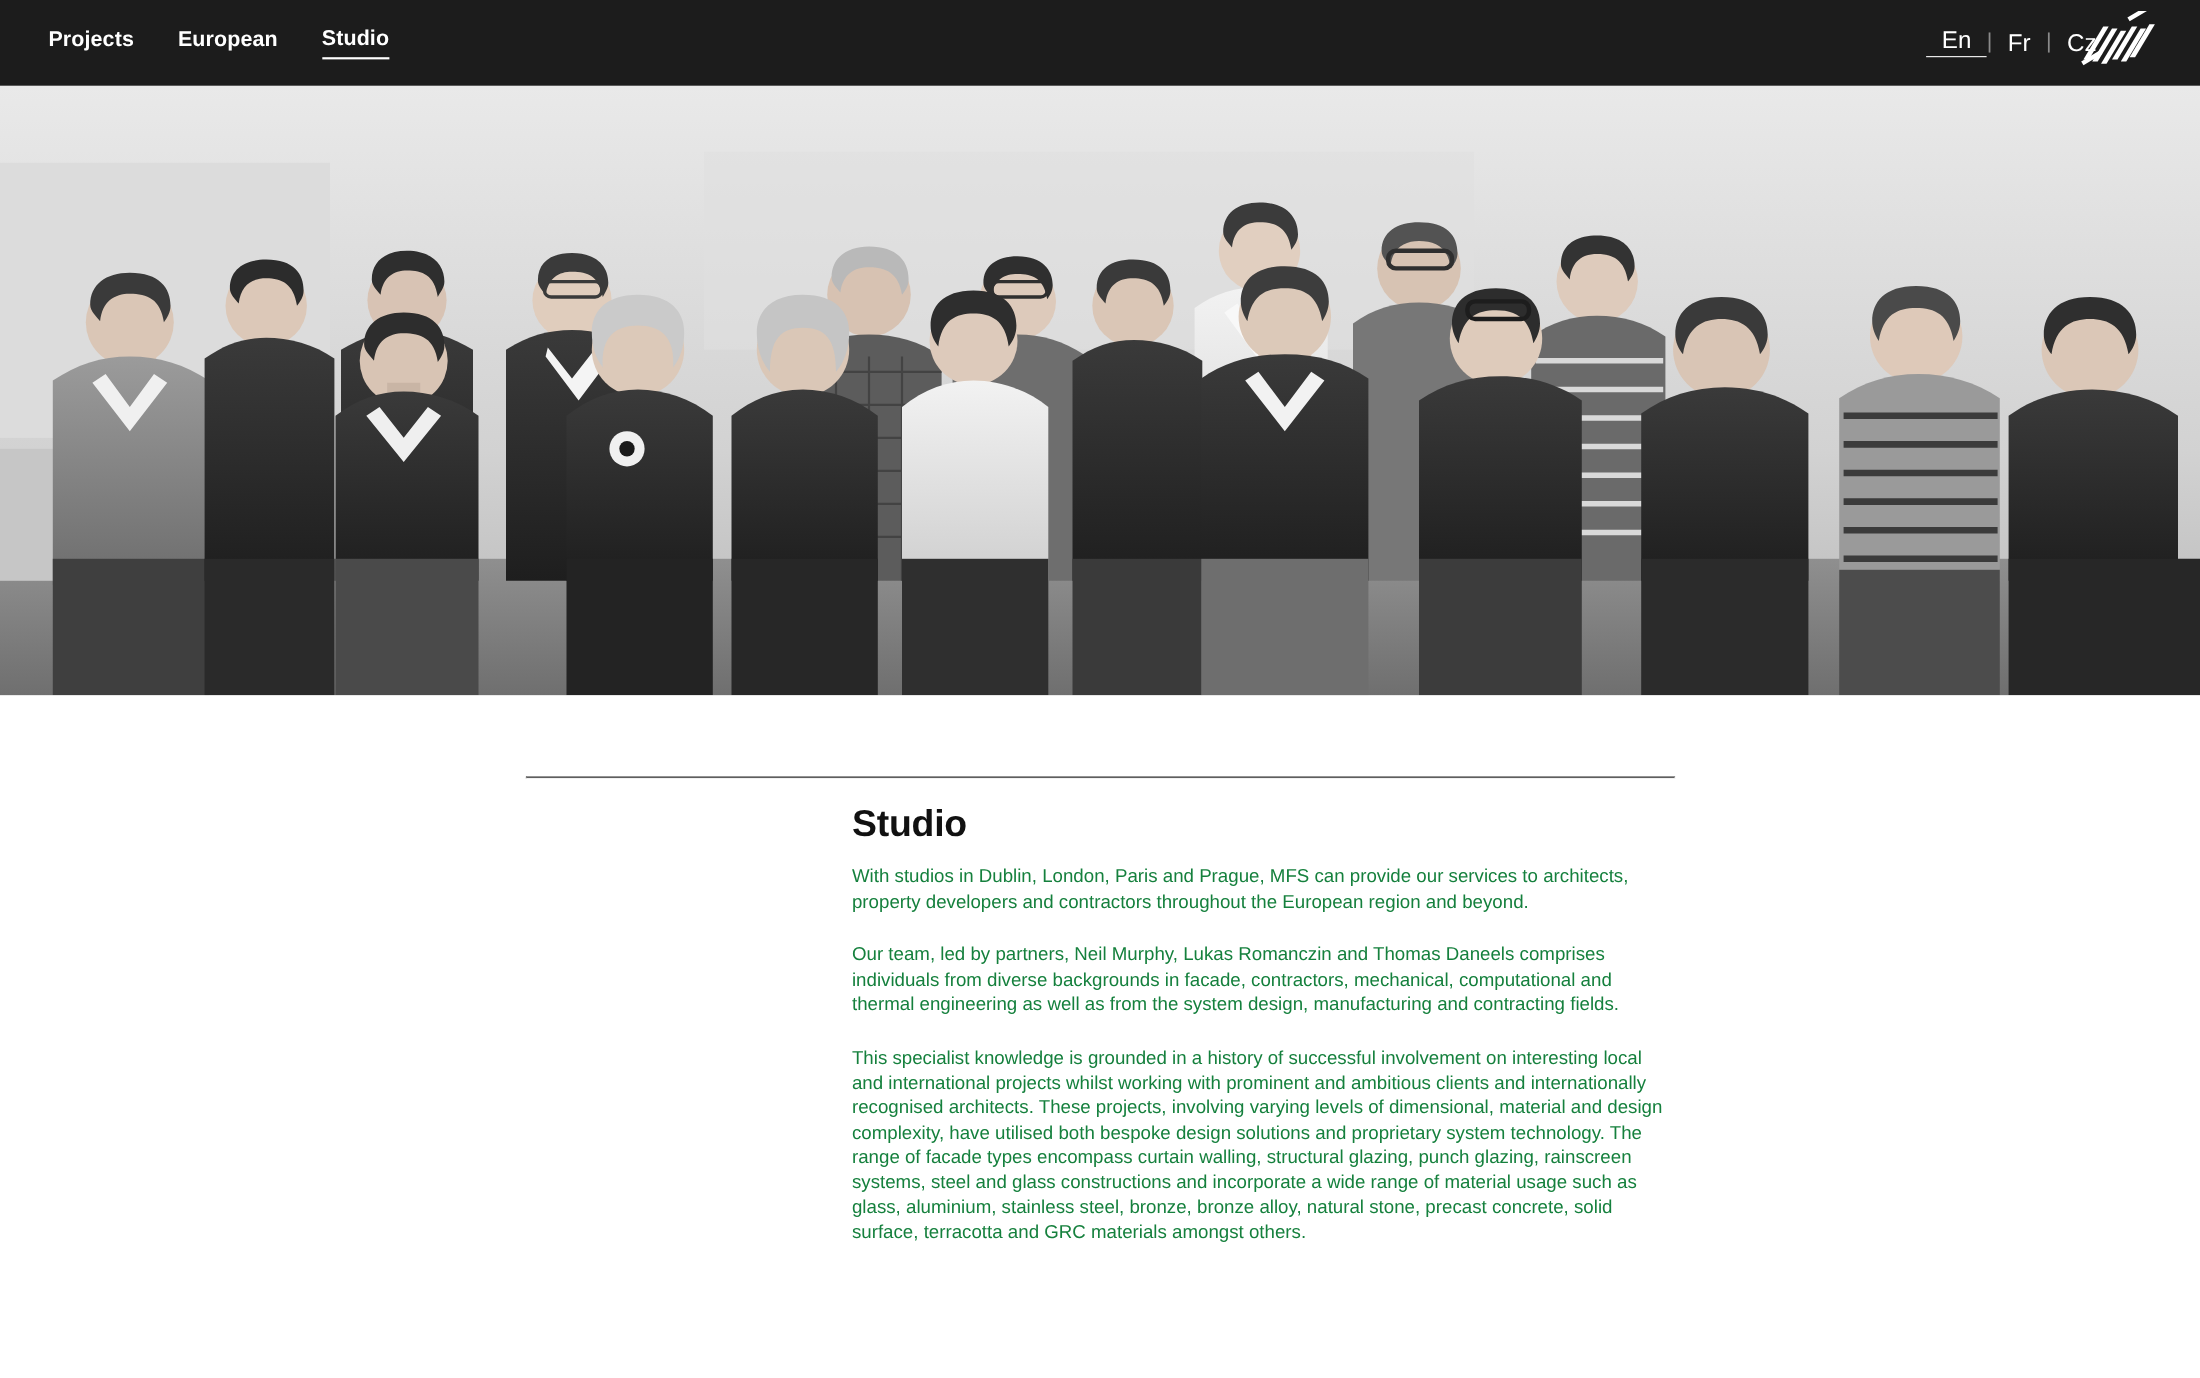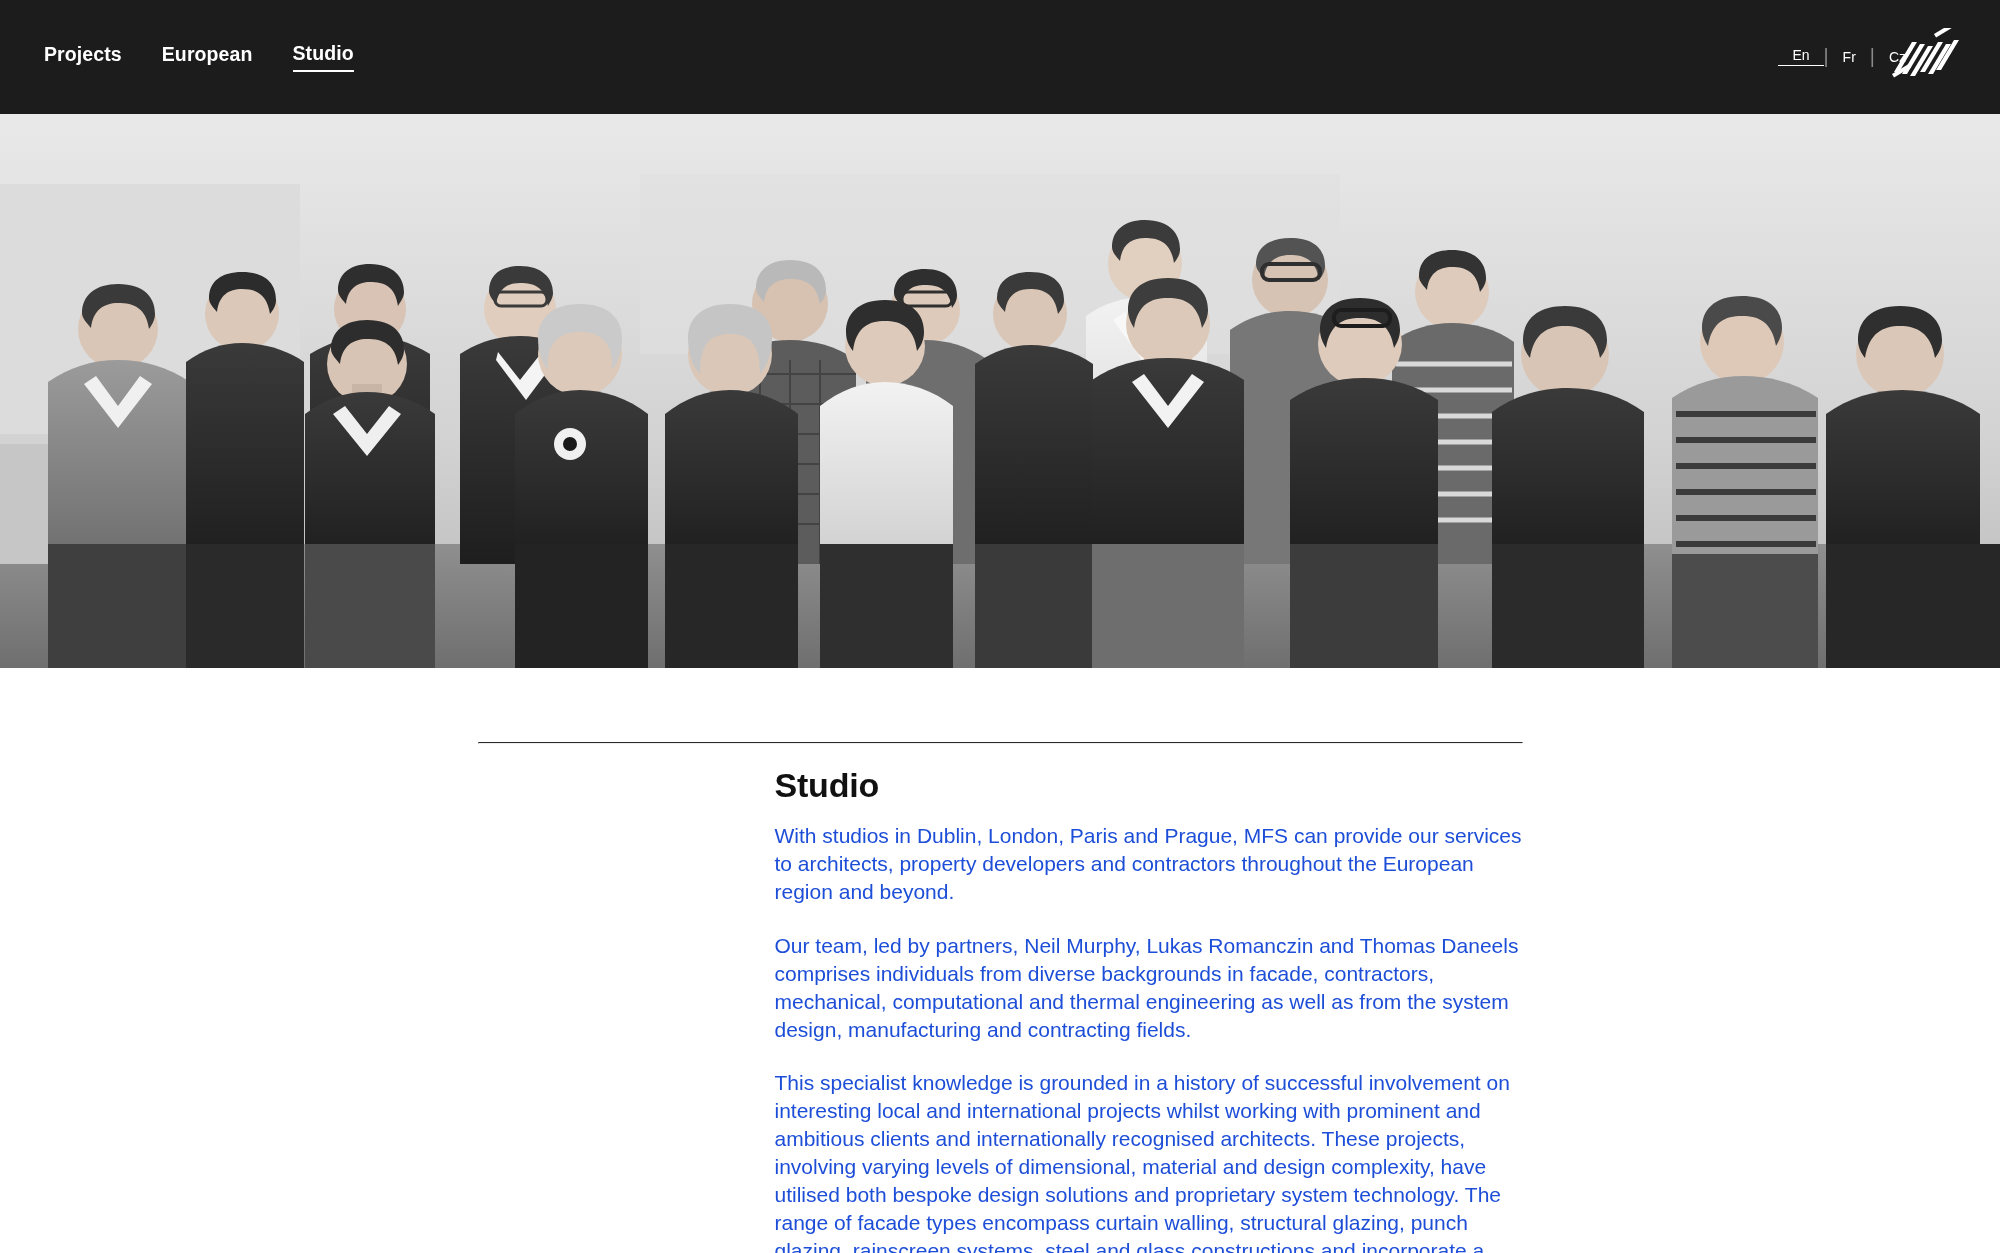--- a/index.html
+++ b/index.html
@@ -11,21 +11,21 @@
     color: #111111;
   }
   body {
     width: 2000px;
     min-height: 1253px;
     overflow-x: hidden;
   }
 
   
   .topbar {
-    height: 114px;
+    height: 78px;
     background: #1c1c1c;
     display: flex;
     align-items: center;
     justify-content: space-between;
     padding: 0 38px 0 44px;
     position: relative;
   }
   .nav-left {
     display: flex;
     align-items: center;
@@ -45,21 +45,21 @@
     border-bottom: 2px solid #ffffff;
   }
   .nav-right {
     display: flex;
     align-items: center;
     gap: 0;
     margin-right: 42px;
   }
   .lang {
     color: #ffffff;
-    font-size: 14px;
+    font-size: 22px;
     padding: 0 14px;
     cursor: pointer;
     line-height: 1;
     white-space: nowrap;
   }
   .lang.active {
     border-bottom: 1.5px solid #ffffff;
     padding-bottom: 3px;
   }
   .lang-sep {
@@ -110,24 +110,24 @@
     width: 1045px;
     margin: 0 auto;
   }
   .page-title {
     font-size: 34px;
     font-weight: bold;
     margin: 22px 0 17px 0;
     letter-spacing: -0.2px;
   }
   .para {
-    font-size: 21px;
+    font-size: 17px;
     line-height: 1.33;
     margin: 0 0 26px 0;
-    color: #1d4ed8;
+    color: #15803d;
     max-width: 1045px;
   }
   .para:last-child { margin-bottom: 0; }
 </style>
 </head>
 <body>
 
 <div class="topbar">
   <nav class="nav-left">
     <a class="nav-item" href="#">Projects</a>

